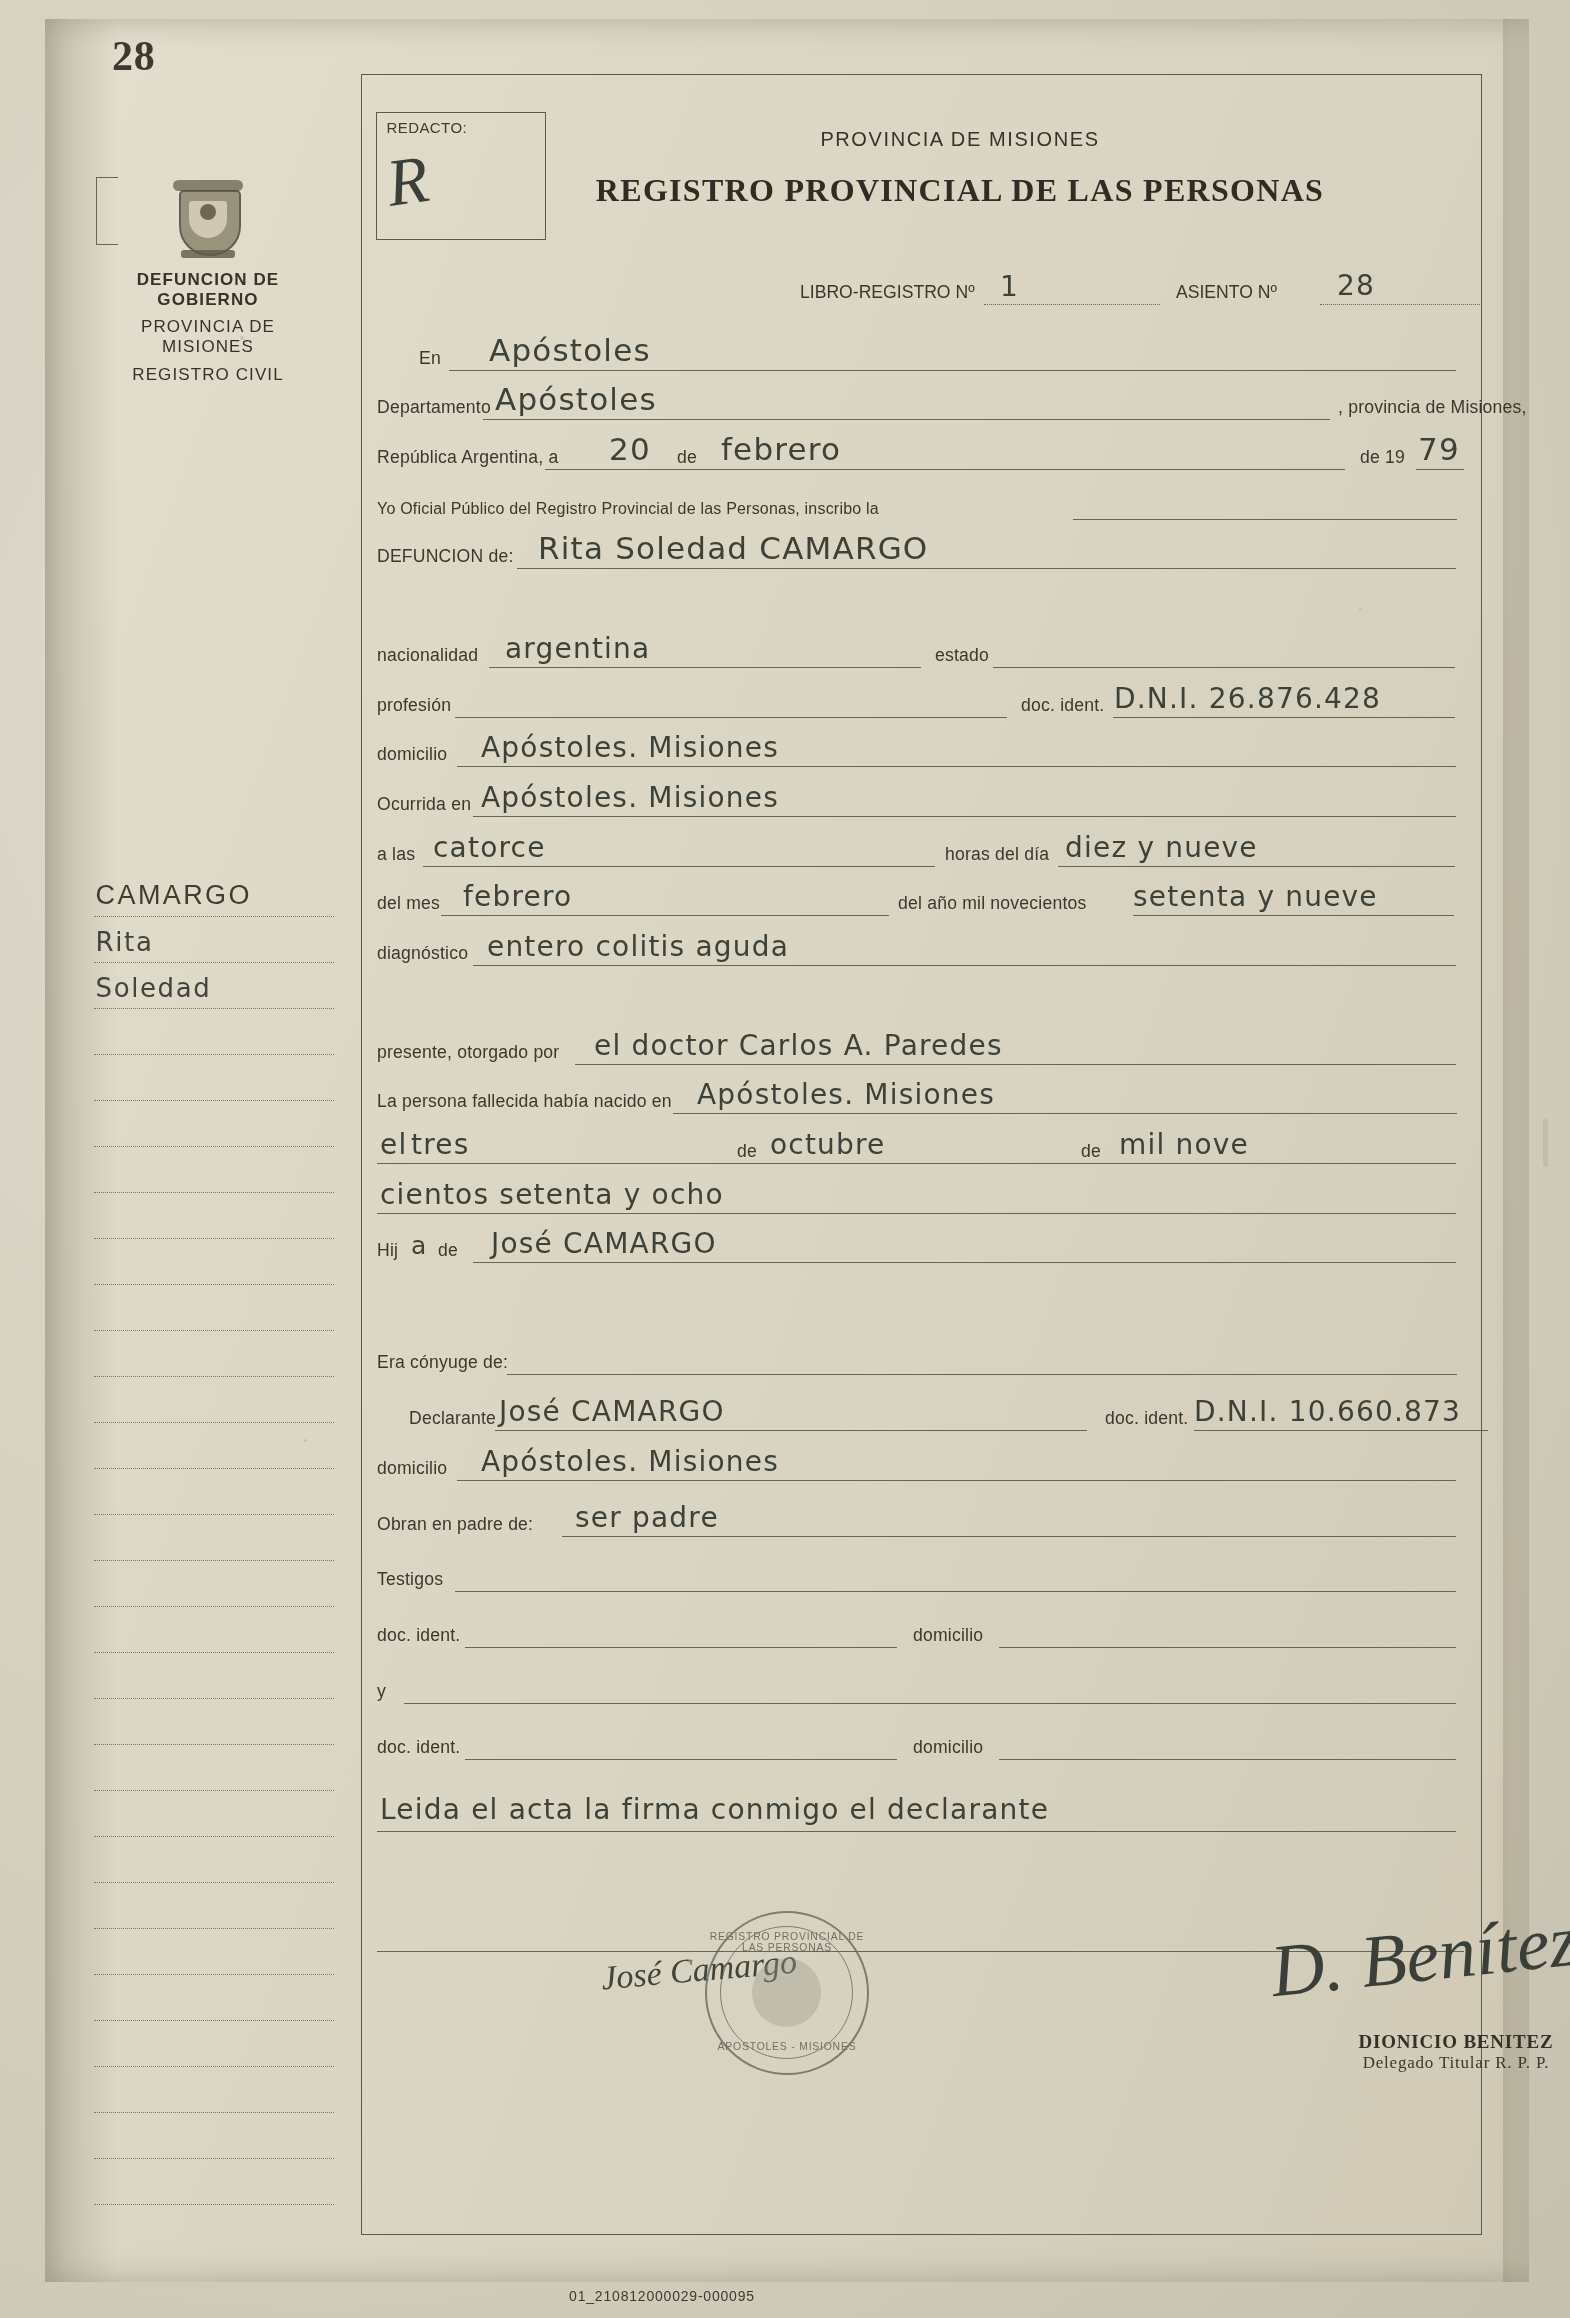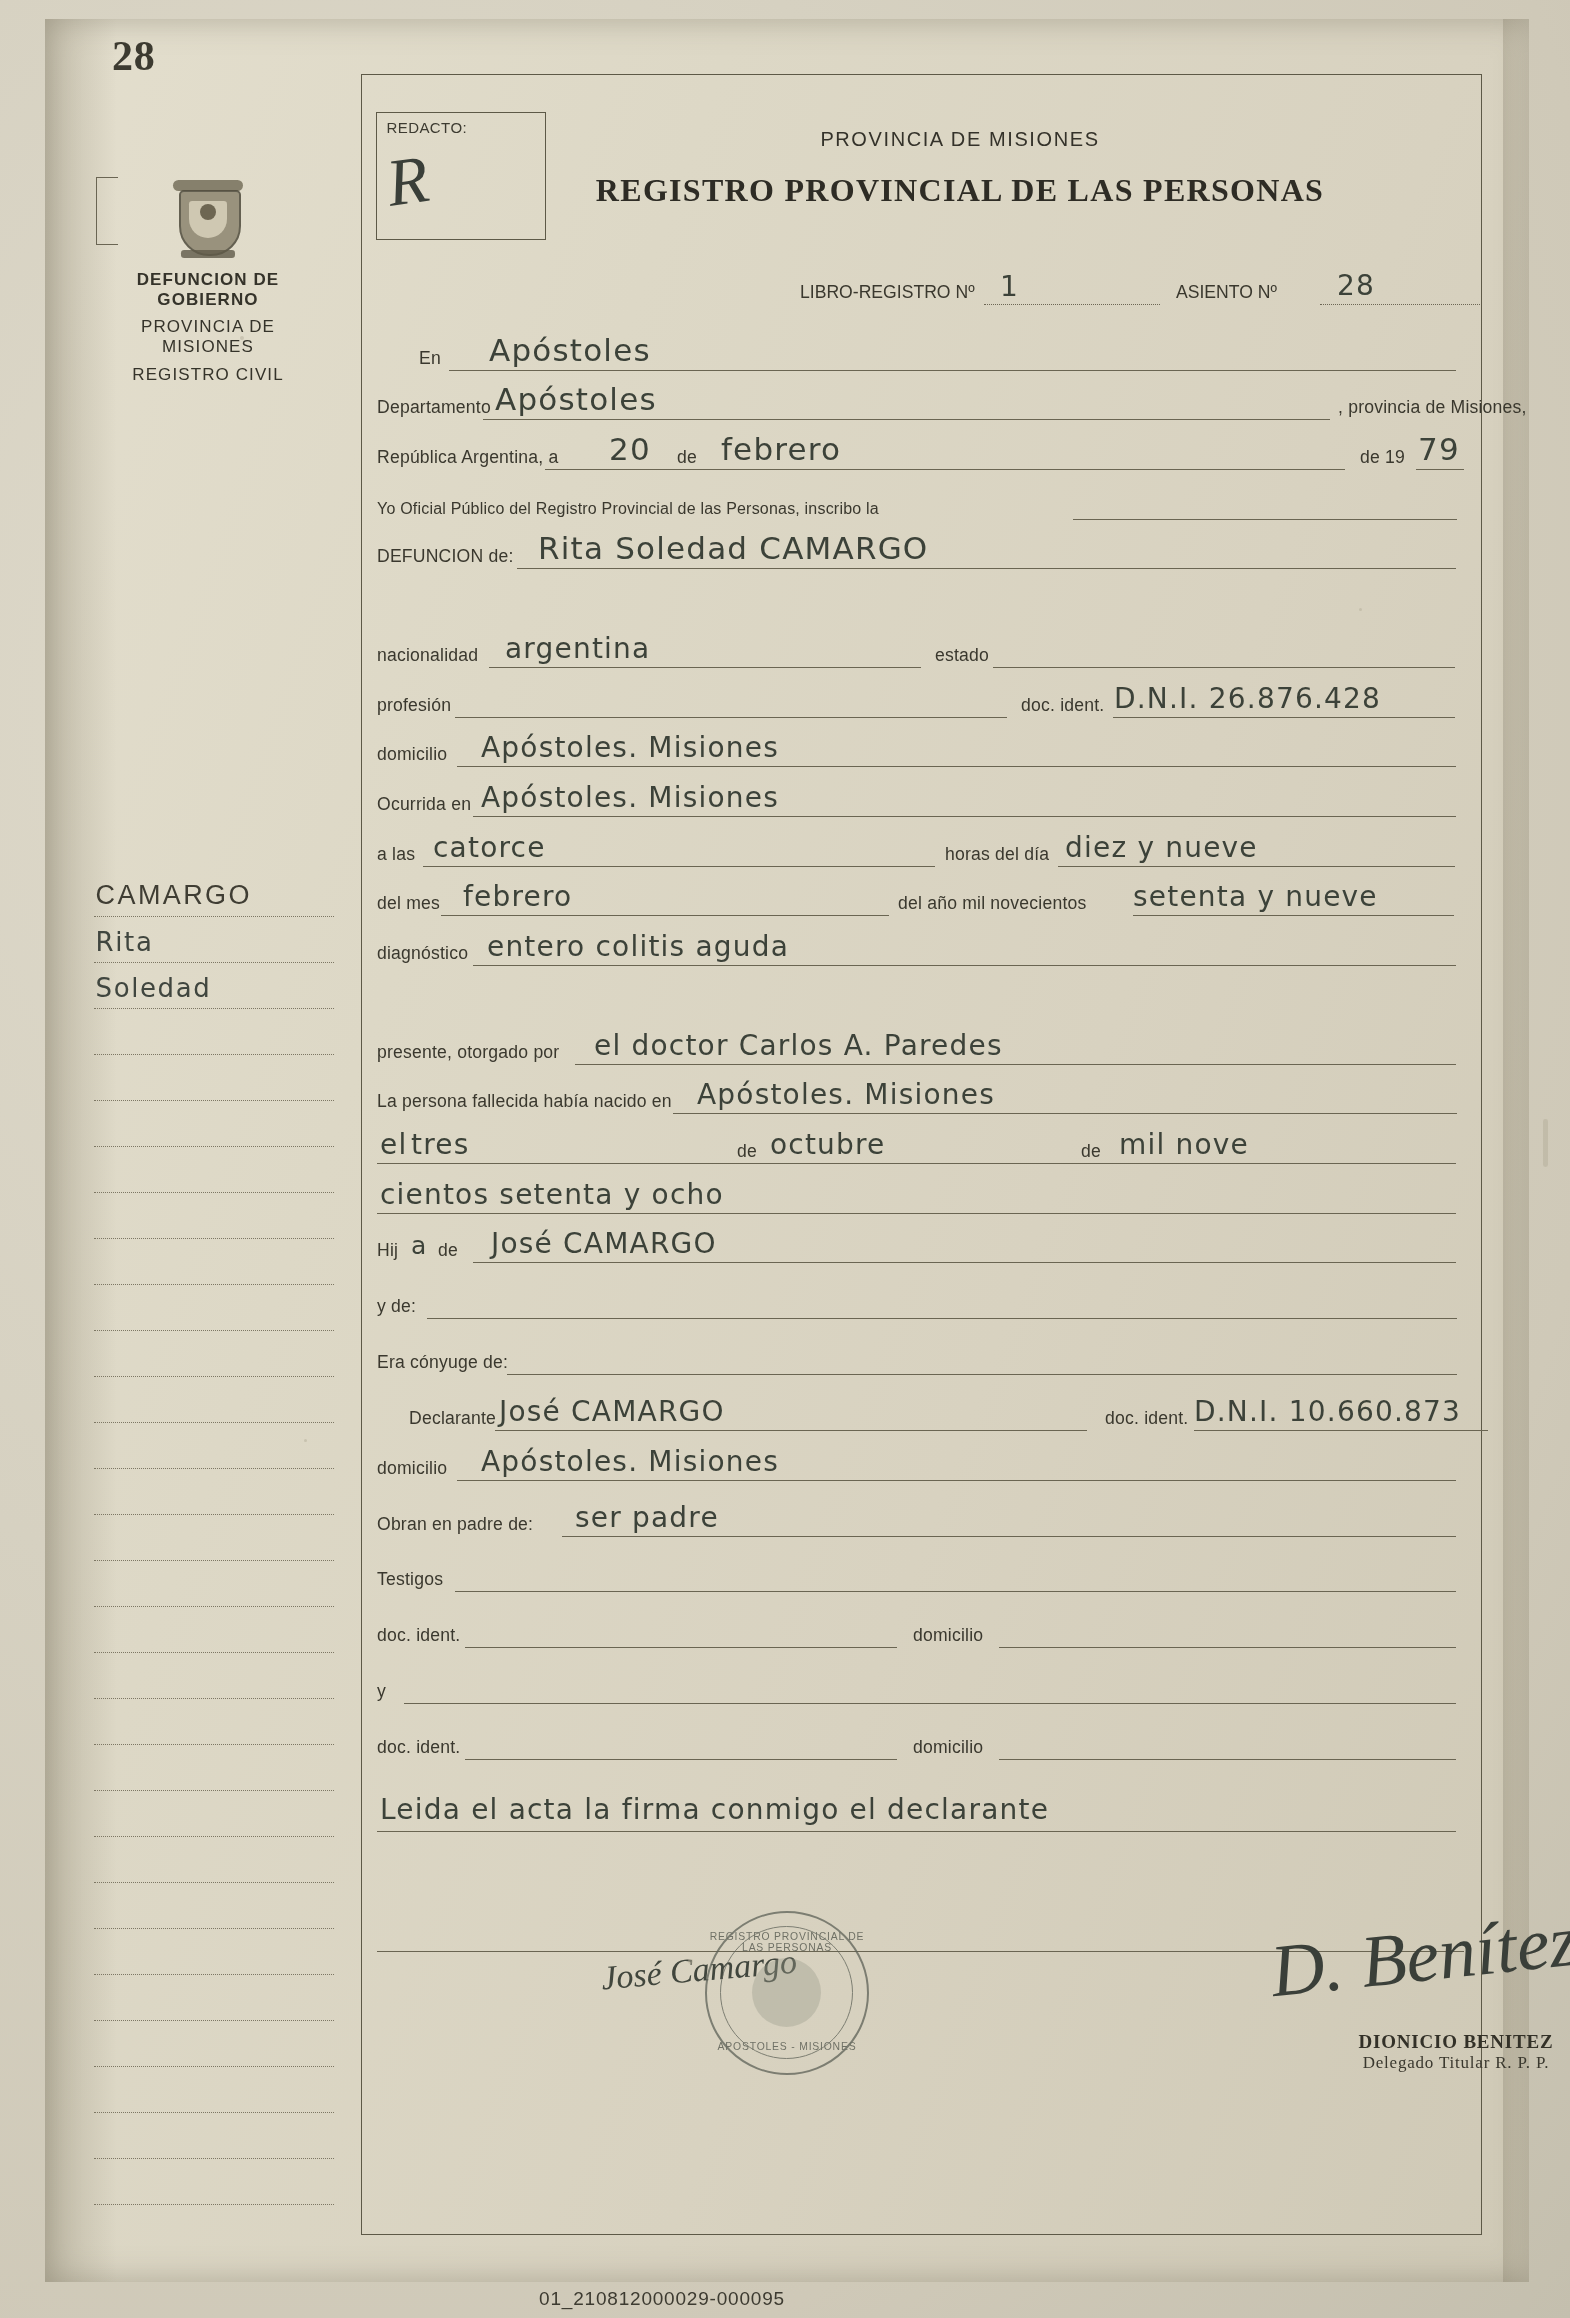--- a/index.html
+++ b/index.html
@@ -168,21 +168,21 @@
   }
   #decsig{
     position:absolute;left:240px;top:48px;
     font-family:"Liberation Serif",serif;font-style:italic;font-size:34px;color:#41463d;
     transform:rotate(-5deg);
   }
   #sigrule{position:absolute;left:16px;top:48px;width:1087px;border-bottom:0.8px solid #6a6552;}
   
   #caption{
     position:absolute;left:0;top:2288px;width:1324px;text-align:center;
-    font-size:19px;color:#3d3b31;letter-spacing:0.8px;
+    font-size:14px;color:#3d3b31;letter-spacing:0.8px;
   }
   
   .speck{position:absolute;background:#b3ad99;opacity:.5;border-radius:50%;}
 </style>
 </head>
 <body>
 
 <div id="page">
   <div id="paper"></div>
   <div id="bind"></div>
@@ -382,25 +382,20 @@
   </div>
 
   <div class="row" style="left:361px;top:1220px;">
     <span class="lab" style="left:16px;">Hij</span>
     <span class="hw hand sm" style="left:50px;">a</span>
     <span class="lab" style="left:77px;">de</span>
     <span class="rule" style="left:112px;width:983px;"></span>
     <span class="hw hand" style="left:130px;">José CAMARGO</span>
   </div>
 
-  <div class="row" style="left:361px;top:1276px;">
-    <span class="lab" style="left:16px;">y de:</span>
-    <span class="rule" style="left:66px;width:1030px;"></span>
-    <span class="hw hand" style="left:83px;"></span>
-  </div>
 
   <div class="row" style="left:361px;top:1332px;">
     <span class="lab" style="left:16px;">Era cónyuge de:</span>
     <span class="rule" style="left:146px;width:950px;"></span>
     <span class="hw hand" style="left:165px;"></span>
   </div>
 
   <div class="row" style="left:361px;top:1388px;margin-left:32px;">
     <span class="lab" style="left:16px;">Declarante</span>
     <span class="rule" style="left:102px;width:592px;"></span>

